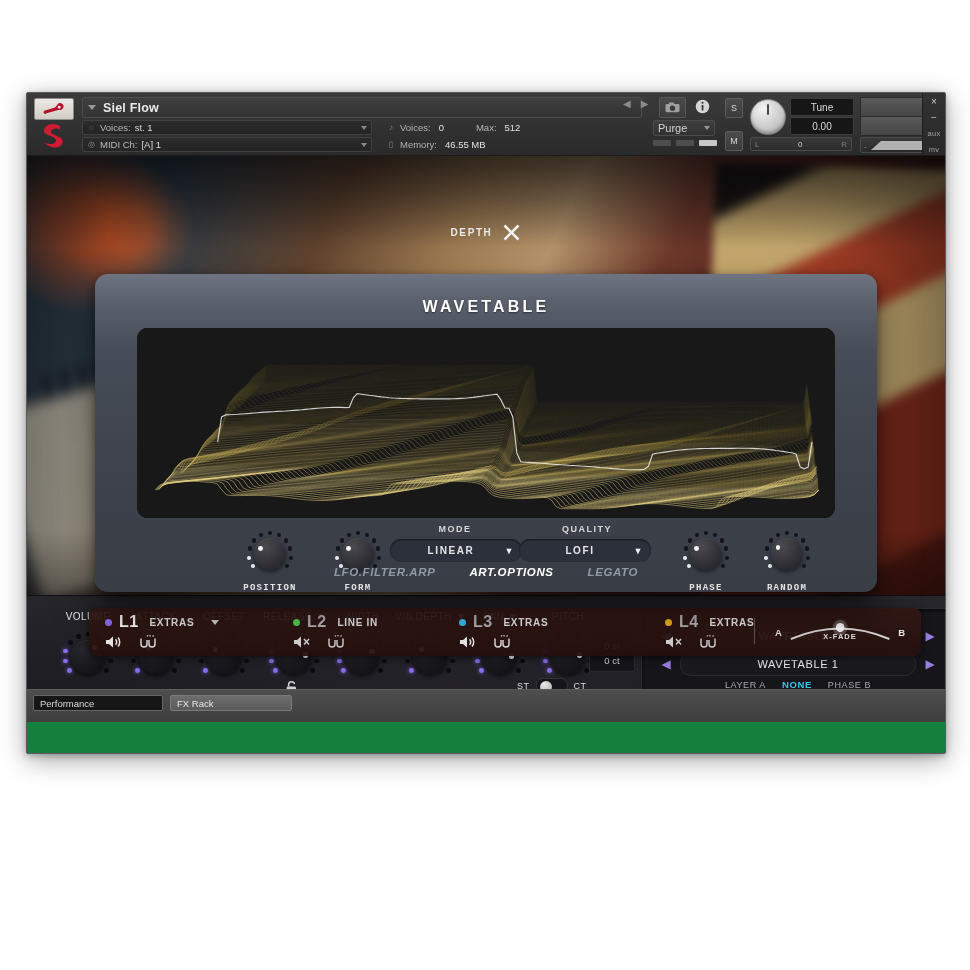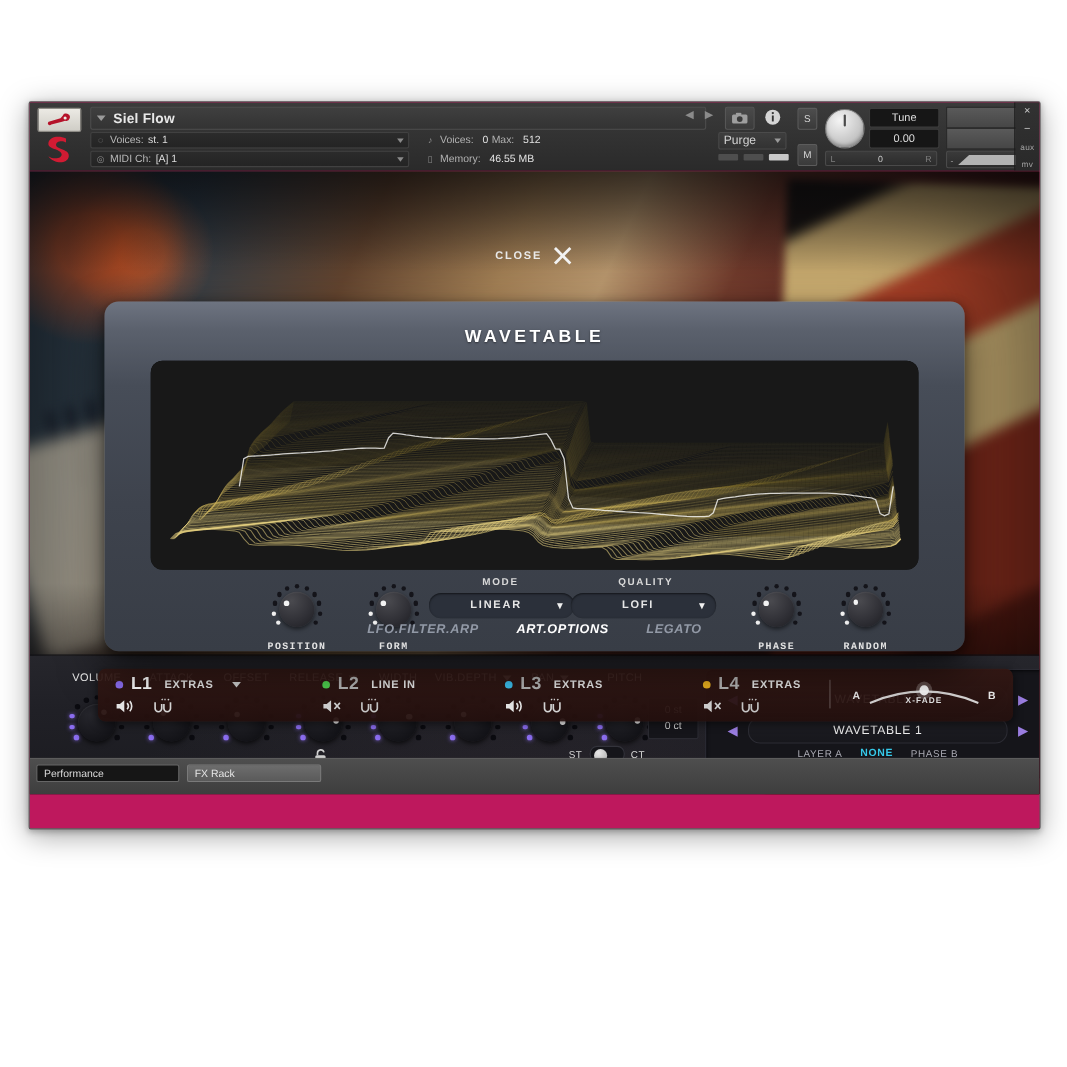--- a/index.html
+++ b/index.html
@@ -3,21 +3,21 @@
 <meta charset="utf-8">
 <style>
   html,body{margin:0;padding:0;background:#ffffff;}
   body{width:970px;height:970px;overflow:hidden;font-family:"Liberation Sans",sans-serif;}
 
   #stage{position:relative;width:970px;height:970px;background:#ffffff;}
 
   
   .plugin{
     position:absolute;left:26px;top:92px;width:918px;height:660px;
-    background:#be185d;
+    background:#15803d;
     border:1px solid #5a5a5a;
     border-radius:2px;
     box-shadow:0 6px 26px rgba(0,0,0,.35), 0 2px 6px rgba(0,0,0,.25);
     overflow:hidden;
   }
 
   
   .khead{
     position:relative;height:62px;width:100%;
     background:linear-gradient(180deg,#3b3b3b 0%,#343434 40%,#2a2a2a 100%);
@@ -45,21 +45,21 @@
   .rowfield .ic{width:9px;height:9px;margin-right:4px;color:#8f8f8f;font-size:8px;display:flex;align-items:center;justify-content:center;}
   .rowfield .lab{color:#b9b9b9;font-size:9.5px;}
   .rowfield .val{color:#dcdcdc;font-size:9.5px;margin-left:4px;}
   .rowfield .dd{margin-left:auto;width:0;height:0;border-left:3.5px solid transparent;border-right:3.5px solid transparent;border-top:4px solid #8a8a8a;}
 
   .statcol{position:absolute;left:360px;width:190px;height:15px;display:flex;align-items:center;}
   .statcol.v{top:27px}.statcol.m{top:44px}
   .statcol .ic{color:#8a8a8a;font-size:8px;margin-right:5px;width:8px;text-align:center;}
   .statcol .lab{color:#b2b2b2;font-size:9.5px;}
   .statcol .num{color:#e2e2e2;font-size:9.5px;margin-left:8px;}
-  .statcol .lab2{color:#b2b2b2;font-size:9.5px;margin-left:3px;}
+  .statcol .lab2{color:#b2b2b2;font-size:9.5px;margin-left:32px;}
   .statcol .num2{color:#e2e2e2;font-size:9.5px;margin-left:8px;}
 
   .navarrows{position:absolute;left:596px;top:5px;display:flex;gap:10px;align-items:center;}
   .navarrows span{color:#8b8b8b;font-size:10px;}
   .camera{position:absolute;left:632px;top:4px;width:25px;height:19px;border-radius:2px;background:linear-gradient(180deg,#4a4a4a,#3b3b3b);border:1px solid #565656;display:flex;align-items:center;justify-content:center;}
   .infoi{position:absolute;left:665px;top:3px;width:20px;height:20px;display:flex;align-items:center;justify-content:center;}
   .purge{position:absolute;left:626px;top:27px;width:62px;height:16px;background:linear-gradient(180deg,#3e3e3e,#323232);border:1px solid #4b4b4b;border-radius:2px;display:flex;align-items:center;padding:0 4px;box-sizing:border-box;}
   .purge .t{color:#d2d2d2;font-size:11px;}
   .purge .dd{margin-left:auto;width:0;height:0;border-left:3.5px solid transparent;border-right:3.5px solid transparent;border-top:4px solid #9a9a9a;}
   .minibars{position:absolute;left:626px;top:47px;display:flex;gap:5px;}
@@ -343,21 +343,21 @@
         <div class="l1"></div>
         <div class="blackkeys"></div>
         <div class="keys"></div>
         <div class="woodR"></div>
         <div class="shadeT"></div>
         <div class="shadeB"></div>
         <div class="vign"></div>
       </div>
 
       <div class="closerow">
-        <span class="lbl">CLOSE</span>
+        <span class="lbl">DEPTH</span>
         <span class="xm">
           <svg width="19" height="19" viewBox="0 0 19 19">
               <path d="M3.4 1.6 L17.4 15.6 L15.6 17.4 L1.6 3.4 Z" fill="#f2f2f2"></path>
               <path d="M15.6 1.6 L17.4 3.4 L3.4 17.4 L1.6 15.6 Z" fill="#f2f2f2"></path>
             </svg>
         </span>
       </div>
 
       <div class="modal">
         <div class="title">WAVETABLE</div>
@@ -653,21 +653,21 @@
             <span>
               <svg width="22" height="14" viewBox="0 0 22 14">
                   <path d="M4 3.5 V9 a3 3 0 0 0 6 0 V5" stroke="#d8d8d8" stroke-width="1.5" fill="none"></path>
                   <path d="M12 5 V9 a3 3 0 0 0 6 0 V3.5" stroke="#d8d8d8" stroke-width="1.5" fill="none"></path>
                   <path d="M10 1.5 L11 0.2 M13 1.5 L13 0 M15.6 1.6 L16.6 0.4" stroke="#d8d8d8" stroke-width="1.2"></path>
                 </svg>
             </span>
           </div>
         </div>
 
-        <div class="lay" style="left:550px;">
+        <div class="lay" style="left:576px;">
           <div class="top">
             <span class="dot" style="background:#edb21f"></span>
             <span class="nm" style="color:#b6b6b6">L4</span>
             <span class="src">EXTRAS</span>
           </div>
           <div class="bot">
             <span>
               <svg width="22" height="14" viewBox="0 0 22 14">
                   <path d="M1 5 H4 L8 1.5 V12.5 L4 9 H1 Z" fill="#d0d0d0"></path>
                   <path d="M11 4 L16 9.5 M16 4 L11 9.5" stroke="#d0d0d0" stroke-width="1.5"></path>

